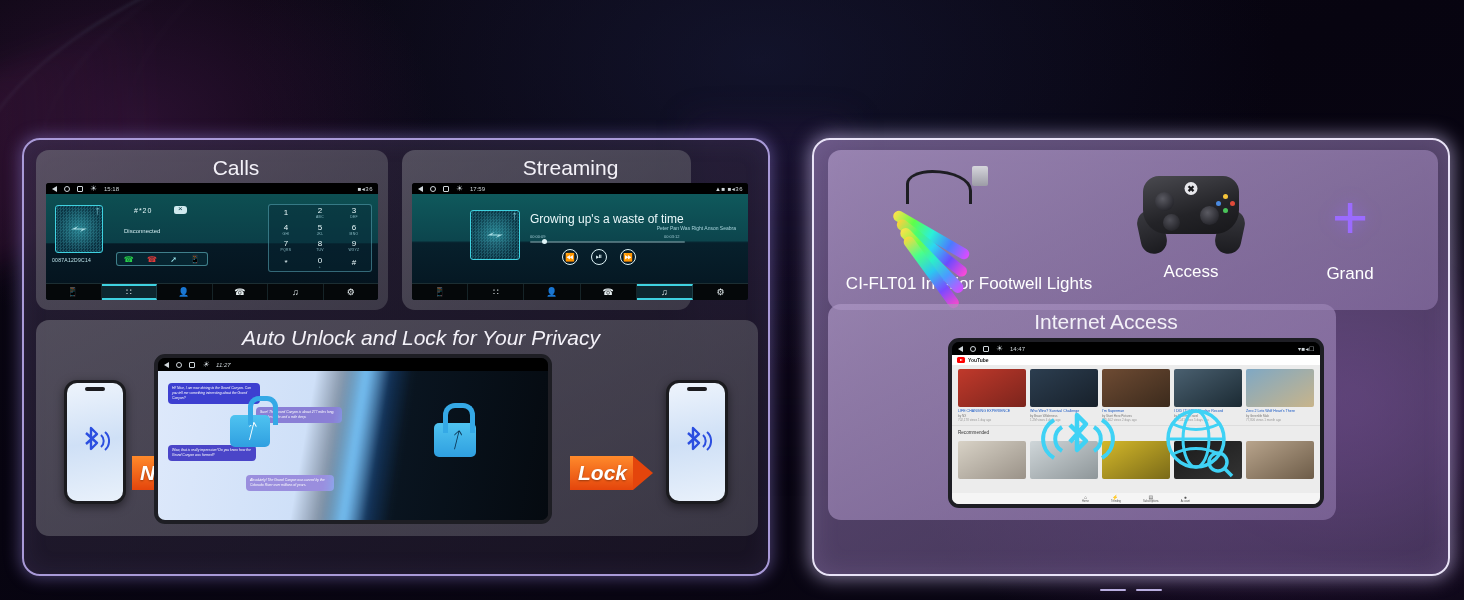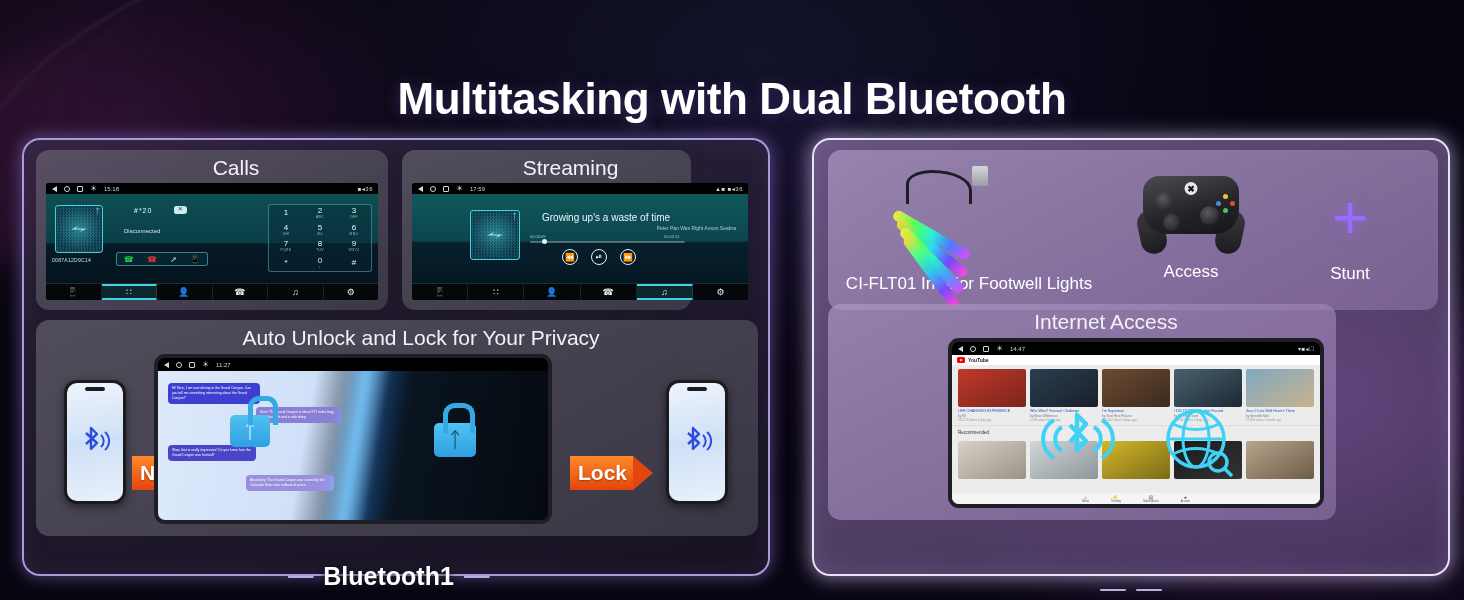--- a/index.html
+++ b/index.html
@@ -189,21 +189,21 @@
     border-right: 1px solid rgba(120,200,215,0.15);
   }
   .hu-tab:last-child { border-right: none; }
   .hu-tab.active { border-top: 2px solid #3fd2e0; border-bottom: 2px solid #3fd2e0;
     background: rgba(20,60,72,0.6); }
   
   #stream-hu .hu-body {
     position: relative; height: calc(100% - 11px);
     background: linear-gradient(180deg, #0f595c 0%, #0c454d 44%, #07202c 46%, #041520 100%);
   }
-  .track-title { position: absolute; left: 130px; top: 18px; font-size: 10px; color: #eaf8fa; }
+  .track-title { position: absolute; left: 118px; top: 18px; font-size: 12px; color: #eaf8fa; }
   .track-sub { position: absolute; right: 12px; top: 31px; font-size: 5px; color: #a8d4dc; }
   .prog { position: absolute; left: 118px; top: 47px; width: 155px; height: 1.5px;
     background: rgba(200,235,240,0.35); border-radius: 1px; }
   .prog::before { content:""; position:absolute; left: 12px; top: -2px;
     width: 5px; height: 5px; border-radius: 50%; background: #dff4f7; }
   .prog-l { position: absolute; left: 118px; top: 40px; font-size: 4px; color: #9ec9d2; }
   .prog-r { position: absolute; left: 252px; top: 40px; font-size: 4px; color: #9ec9d2; }
   .tctrl { position: absolute; top: 55px; display: flex; gap: 13px; left: 150px; }
   .tctrl div { width: 16px; height: 16px; border: 1.2px solid #dff4f7; border-radius: 50%;
     color: #dff4f7; font-size: 8px; display: flex; align-items: center; justify-content: center; }
@@ -335,21 +335,20 @@
 
 <div id="stage">
 
   <div class="wisp w1"></div>
   <div class="wisp w2"></div>
   <div class="wisp w3"></div>
   <div class="wisp w4"></div>
   <div class="wisp w5"></div>
   <div class="wisp w6"></div>
 
-  <div id="title">Multitasking with Dual Bluetooth</div>
 
   <div class="panel" id="panel-left">
 
     <div class="card dark" style="left:12px; top:10px; width:352px; height:160px;">
       <div class="card-title">Calls</div>
       <div class="hu" id="calls-hu" style="left:10px; top:33px; width:332px; height:117px; border-radius:3px;">
         <div class="hu-status">
           <span class="nav back"></span>
           <span class="nav home"></span>
           <span class="nav recent"></span>
@@ -465,21 +464,21 @@
               <div class="hu-tab">∷</div>
               <div class="hu-tab">👤</div>
               <div class="hu-tab">☎</div>
               <div class="hu-tab active">♫</div>
               <div class="hu-tab">⚙</div>
             </div>
         </div>
       </div>
     </div>
 
-    <div class="card dark" style="left:12px; top:180px; width:722px; height:216px;">
+    <div class="card dark" style="left:12px; top:180px; width:722px; height:216px;font-style:italic;">
       <div class="card-title">Auto Unlock and Lock for Your Privacy</div>
 
       <div class="phone" style="left:28px; top:60px;">
         <div class="phone-screen">
           <div class="notch"></div>
           <svg width="30" height="40" viewBox="0 0 30 40">
             <path d="M6 11 L17 21 L11 27 L11 6 L17 12 L6 22" fill="none" stroke="#2b4ee0" stroke-width="2.4" stroke-linejoin="round"></path>
             <path d="M21 13 A8 8 0 0 1 21 25" fill="none" stroke="#2b4ee0" stroke-width="2"></path>
             <path d="M25 10 A12 12 0 0 1 25 28" fill="none" stroke="#2b4ee0" stroke-width="2"></path>
           </svg>
@@ -520,25 +519,20 @@
           <div class="notch"></div>
           <svg width="30" height="40" viewBox="0 0 30 40">
             <path d="M6 11 L17 21 L11 27 L11 6 L17 12 L6 22" fill="none" stroke="#2b4ee0" stroke-width="2.4" stroke-linejoin="round"></path>
             <path d="M21 13 A8 8 0 0 1 21 25" fill="none" stroke="#2b4ee0" stroke-width="2"></path>
             <path d="M25 10 A12 12 0 0 1 25 28" fill="none" stroke="#2b4ee0" stroke-width="2"></path>
           </svg>
         </div>
       </div>
     </div>
 
-    <div class="panel-label">
-      <span class="dash"></span>
-      <span class="txt">Bluetooth1</span>
-      <span class="dash"></span>
-    </div>
   </div>
 
   <div class="panel" id="panel-right">
 
     <div class="card violet" style="left:14px; top:10px; width:610px; height:160px;">
 
       <div class="acc" style="left:16px; top:14px; width:250px;">
         <div class="lights-art" style="margin:0 auto;">
           <div class="cable"></div>
           <div class="plug"></div>
@@ -569,21 +563,21 @@
             <div class="gp-abxy" style="right:11px; top:32px; background:#4ac45a;"></div>
           </div>
         </div>
         <div class="acc-label">Access</div>
       </div>
 
       <div class="acc" style="left:452px; top:26px; width:140px;">
         <div style="height:82px; display:flex; align-items:center; justify-content:center;">
           <span class="plus-icon">+</span>
         </div>
-        <div class="acc-label">Stunt</div>
+        <div class="acc-label">Grand</div>
       </div>
     </div>
 
     <div class="card violet" style="left:14px; top:164px; width:508px; height:216px;">
       <div class="card-title">Internet Access</div>
 
       <div class="hu" id="yt-hu" style="left:120px; top:34px; width:376px; height:170px; border-radius:11px; border:4px solid #1e1e24;">
         <div class="hu-status" style="height:13px;">
           <span class="nav back"></span>
           <span class="nav home"></span>

